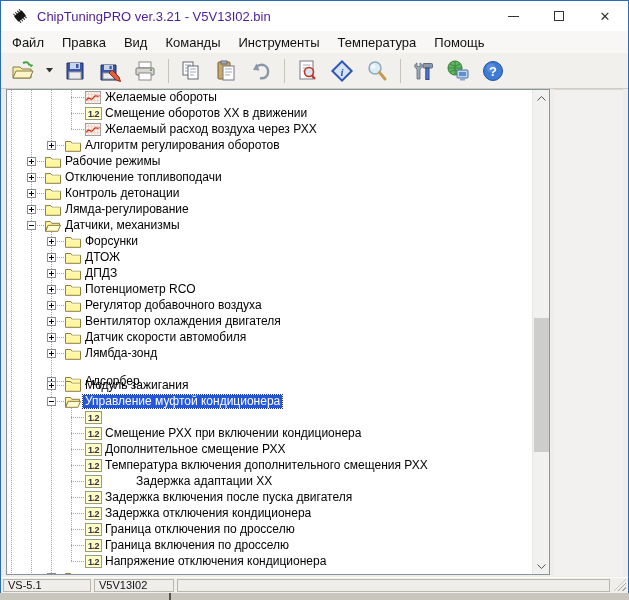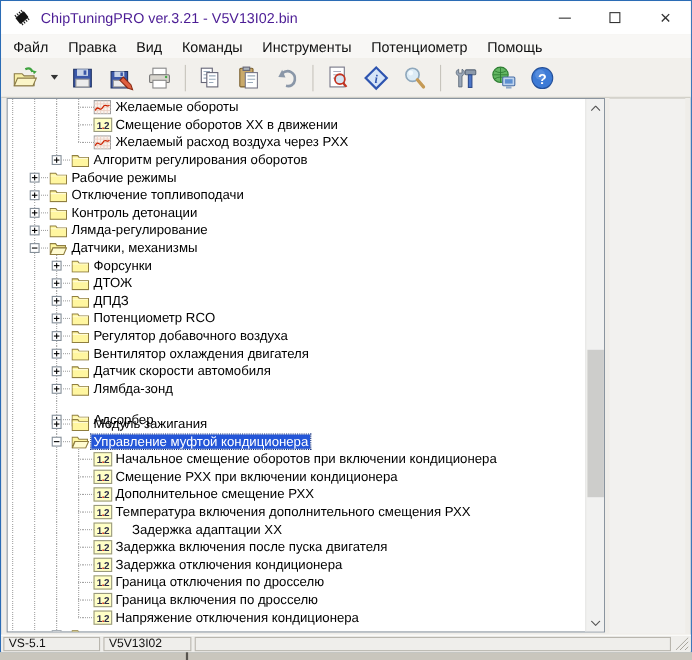--- a/index.html
+++ b/index.html
@@ -100,21 +100,21 @@
         </div>
     </div>
   </div>
 
   <div class="menubar">
       <div class="menu-item">Файл</div>
       <div class="menu-item">Правка</div>
       <div class="menu-item">Вид</div>
       <div class="menu-item">Команды</div>
       <div class="menu-item">Инструменты</div>
-      <div class="menu-item">Потенциометр</div>
+      <div class="menu-item">Температура</div>
       <div class="menu-item">Помощь</div>
     </div>
 
   <div class="toolbar">
       <div class="tb-btn">
         <span class="tb-ic">
           <svg viewBox="0 0 24 24" width="24" height="24">
             <path d="M2 8 h7 l2 2 h9 v9 H2 z" fill="#F7EFA8" stroke="#8A7A45"></path>
             <path d="M2 19 l3 -7 h17 l-3 7 z" fill="#FBF5C8" stroke="#8A7A45"></path>
             <path d="M12 4 q5 -2.5 6.5 2.5" fill="none" stroke="#3FA33F" stroke-width="2"></path>
@@ -526,21 +526,20 @@
         </div>
         <div class="trow" style="top: 320px;">
           <div class="stub" style="left: 64px;"></div>
           <span class="ticon" style="left: 78px;">
             <span class="i12">
               <span>1</span>
               <span class="dot">.</span>
               <span>2</span>
             </span>
           </span>
-          <span class="tlabel" style="left: 96px;">Начальное смещение оборотов при включении кондиционера</span>
         </div>
         <div class="trow" style="top: 336px;">
           <div class="stub" style="left: 64px;"></div>
           <span class="ticon" style="left: 78px;">
             <span class="i12">
               <span>1</span>
               <span class="dot">.</span>
               <span>2</span>
             </span>
           </span>
@@ -570,21 +569,21 @@
         </div>
         <div class="trow" style="top: 384px;">
           <div class="stub" style="left: 64px;"></div>
           <span class="ticon" style="left: 78px;">
             <span class="i12">
               <span>1</span>
               <span class="dot">.</span>
               <span>2</span>
             </span>
           </span>
-          <span class="tlabel" style="left: 84px; padding-left: 29px;">Задержка адаптации ХХ</span>
+          <span class="tlabel" style="left: 100px; padding-left: 29px;">Задержка адаптации ХХ</span>
         </div>
         <div class="trow" style="top: 400px;">
           <div class="stub" style="left: 64px;"></div>
           <span class="ticon" style="left: 78px;">
             <span class="i12">
               <span>1</span>
               <span class="dot">.</span>
               <span>2</span>
             </span>
           </span>

